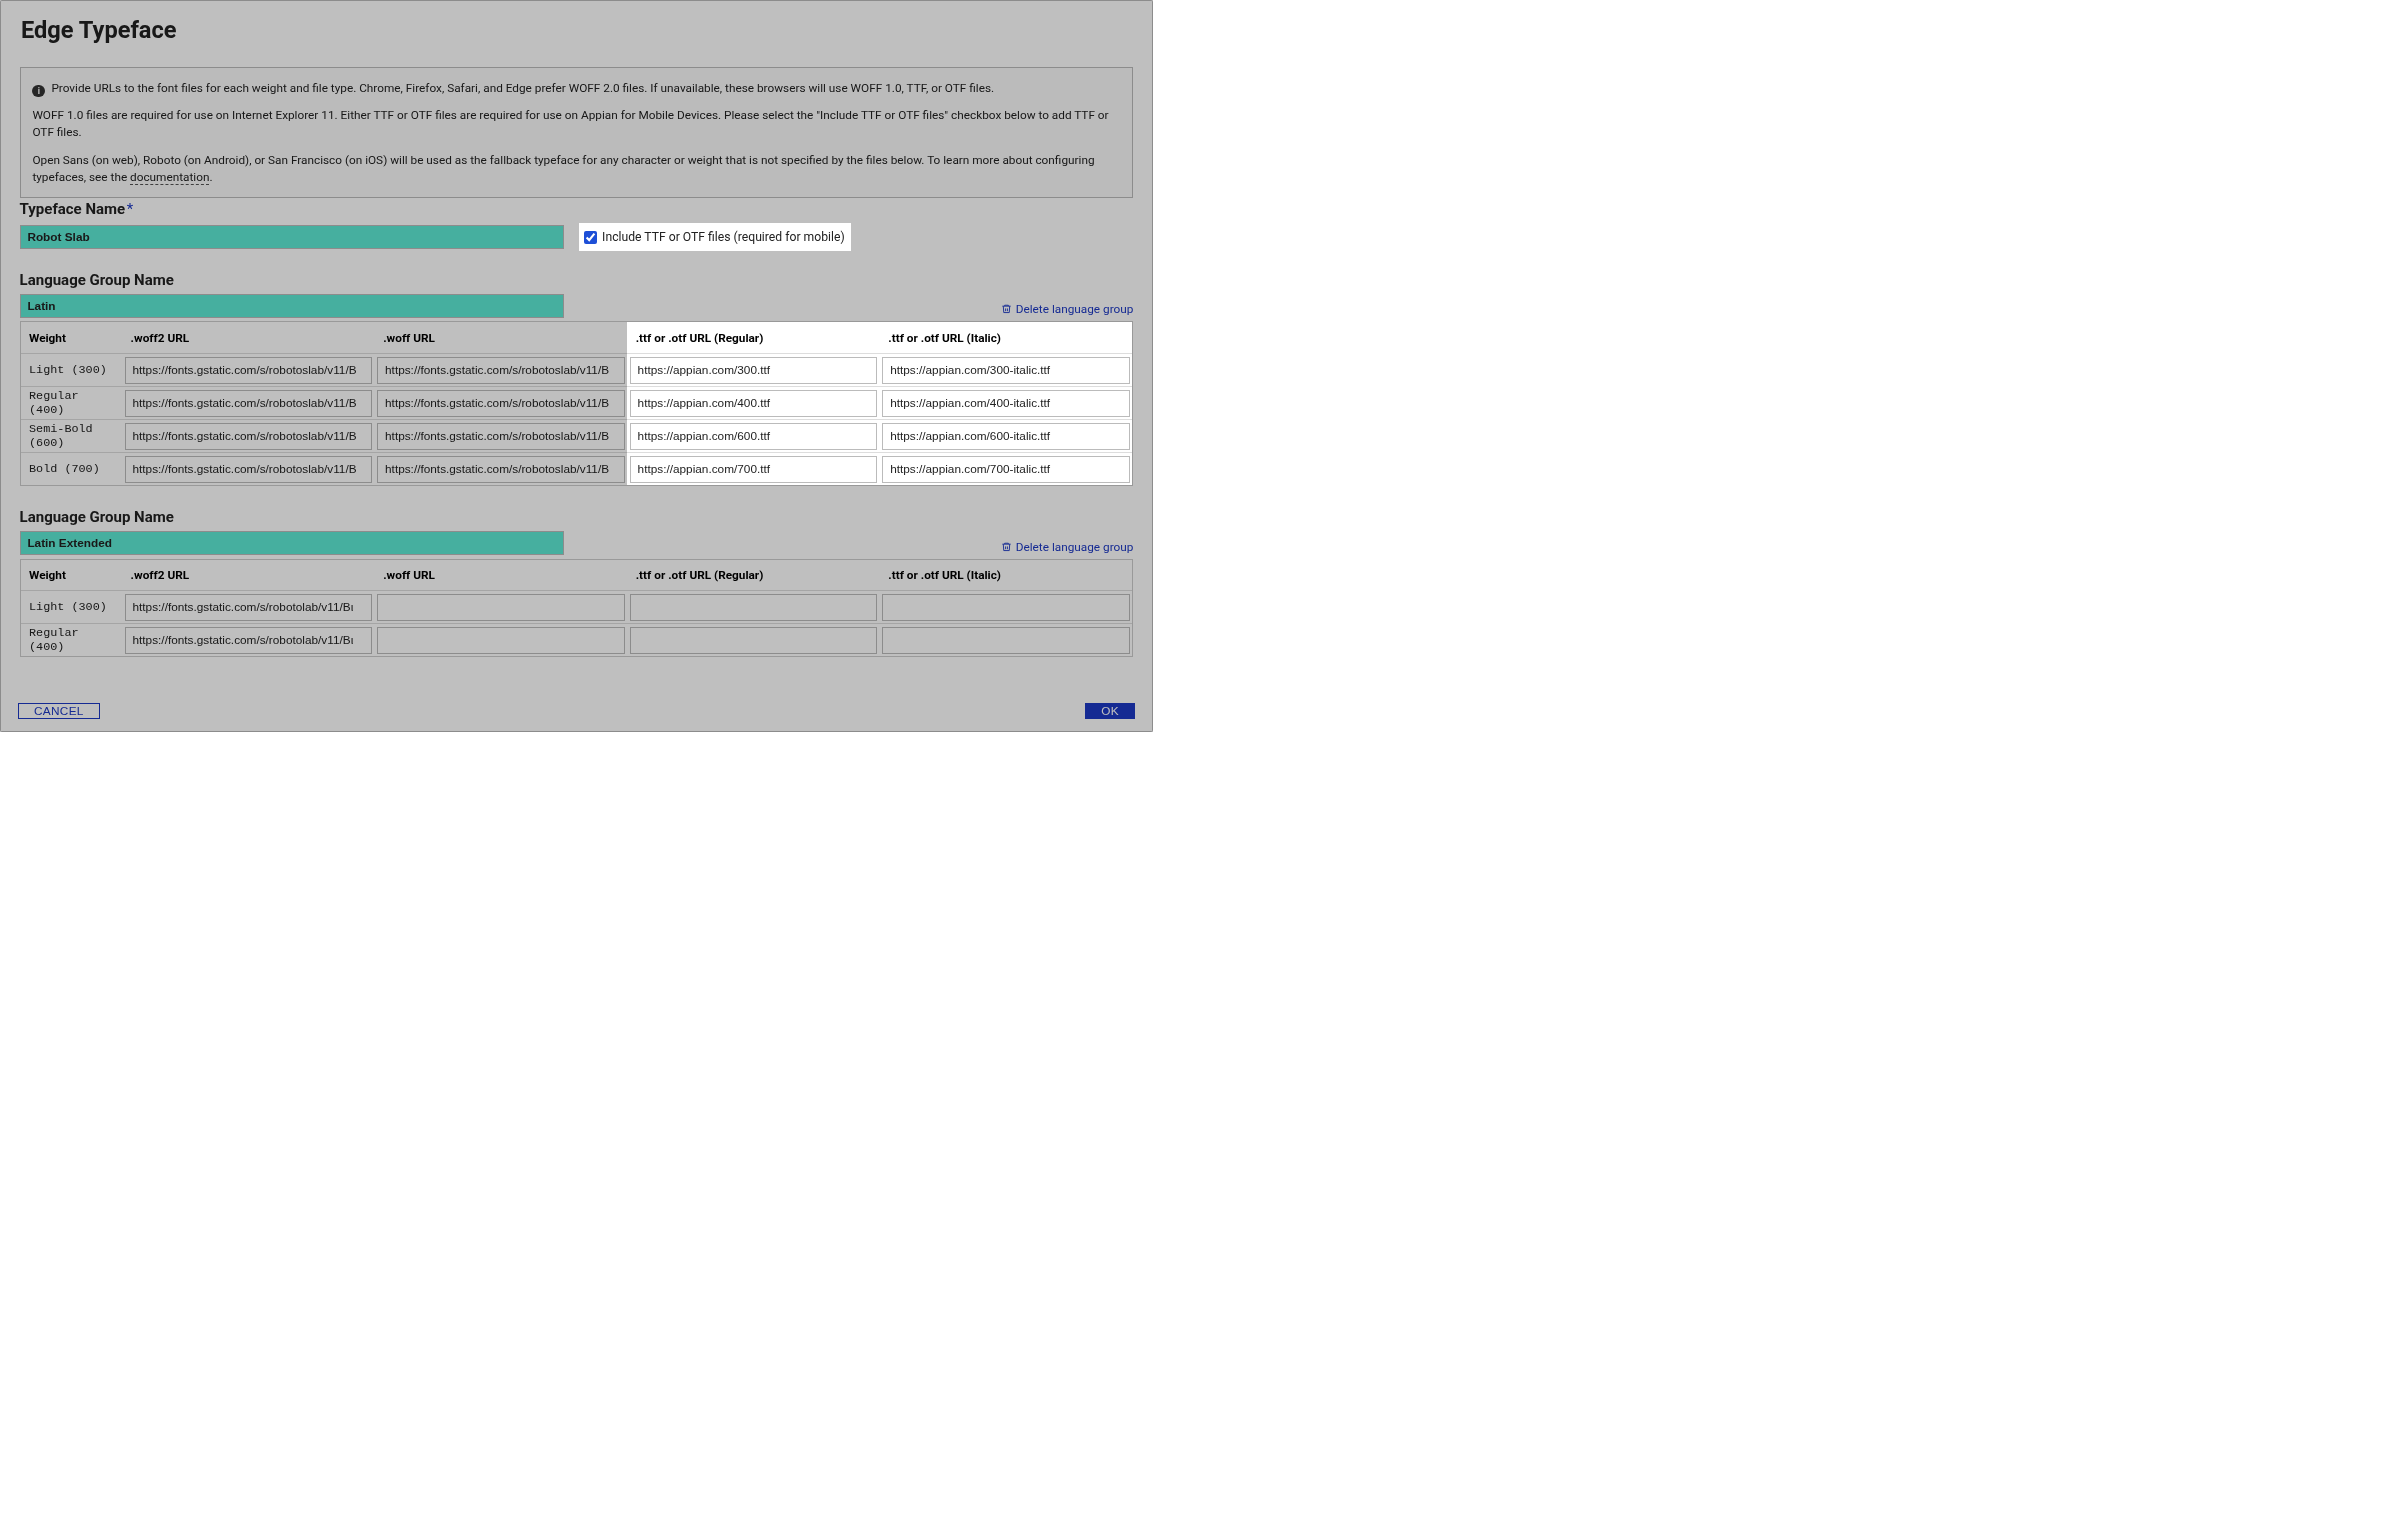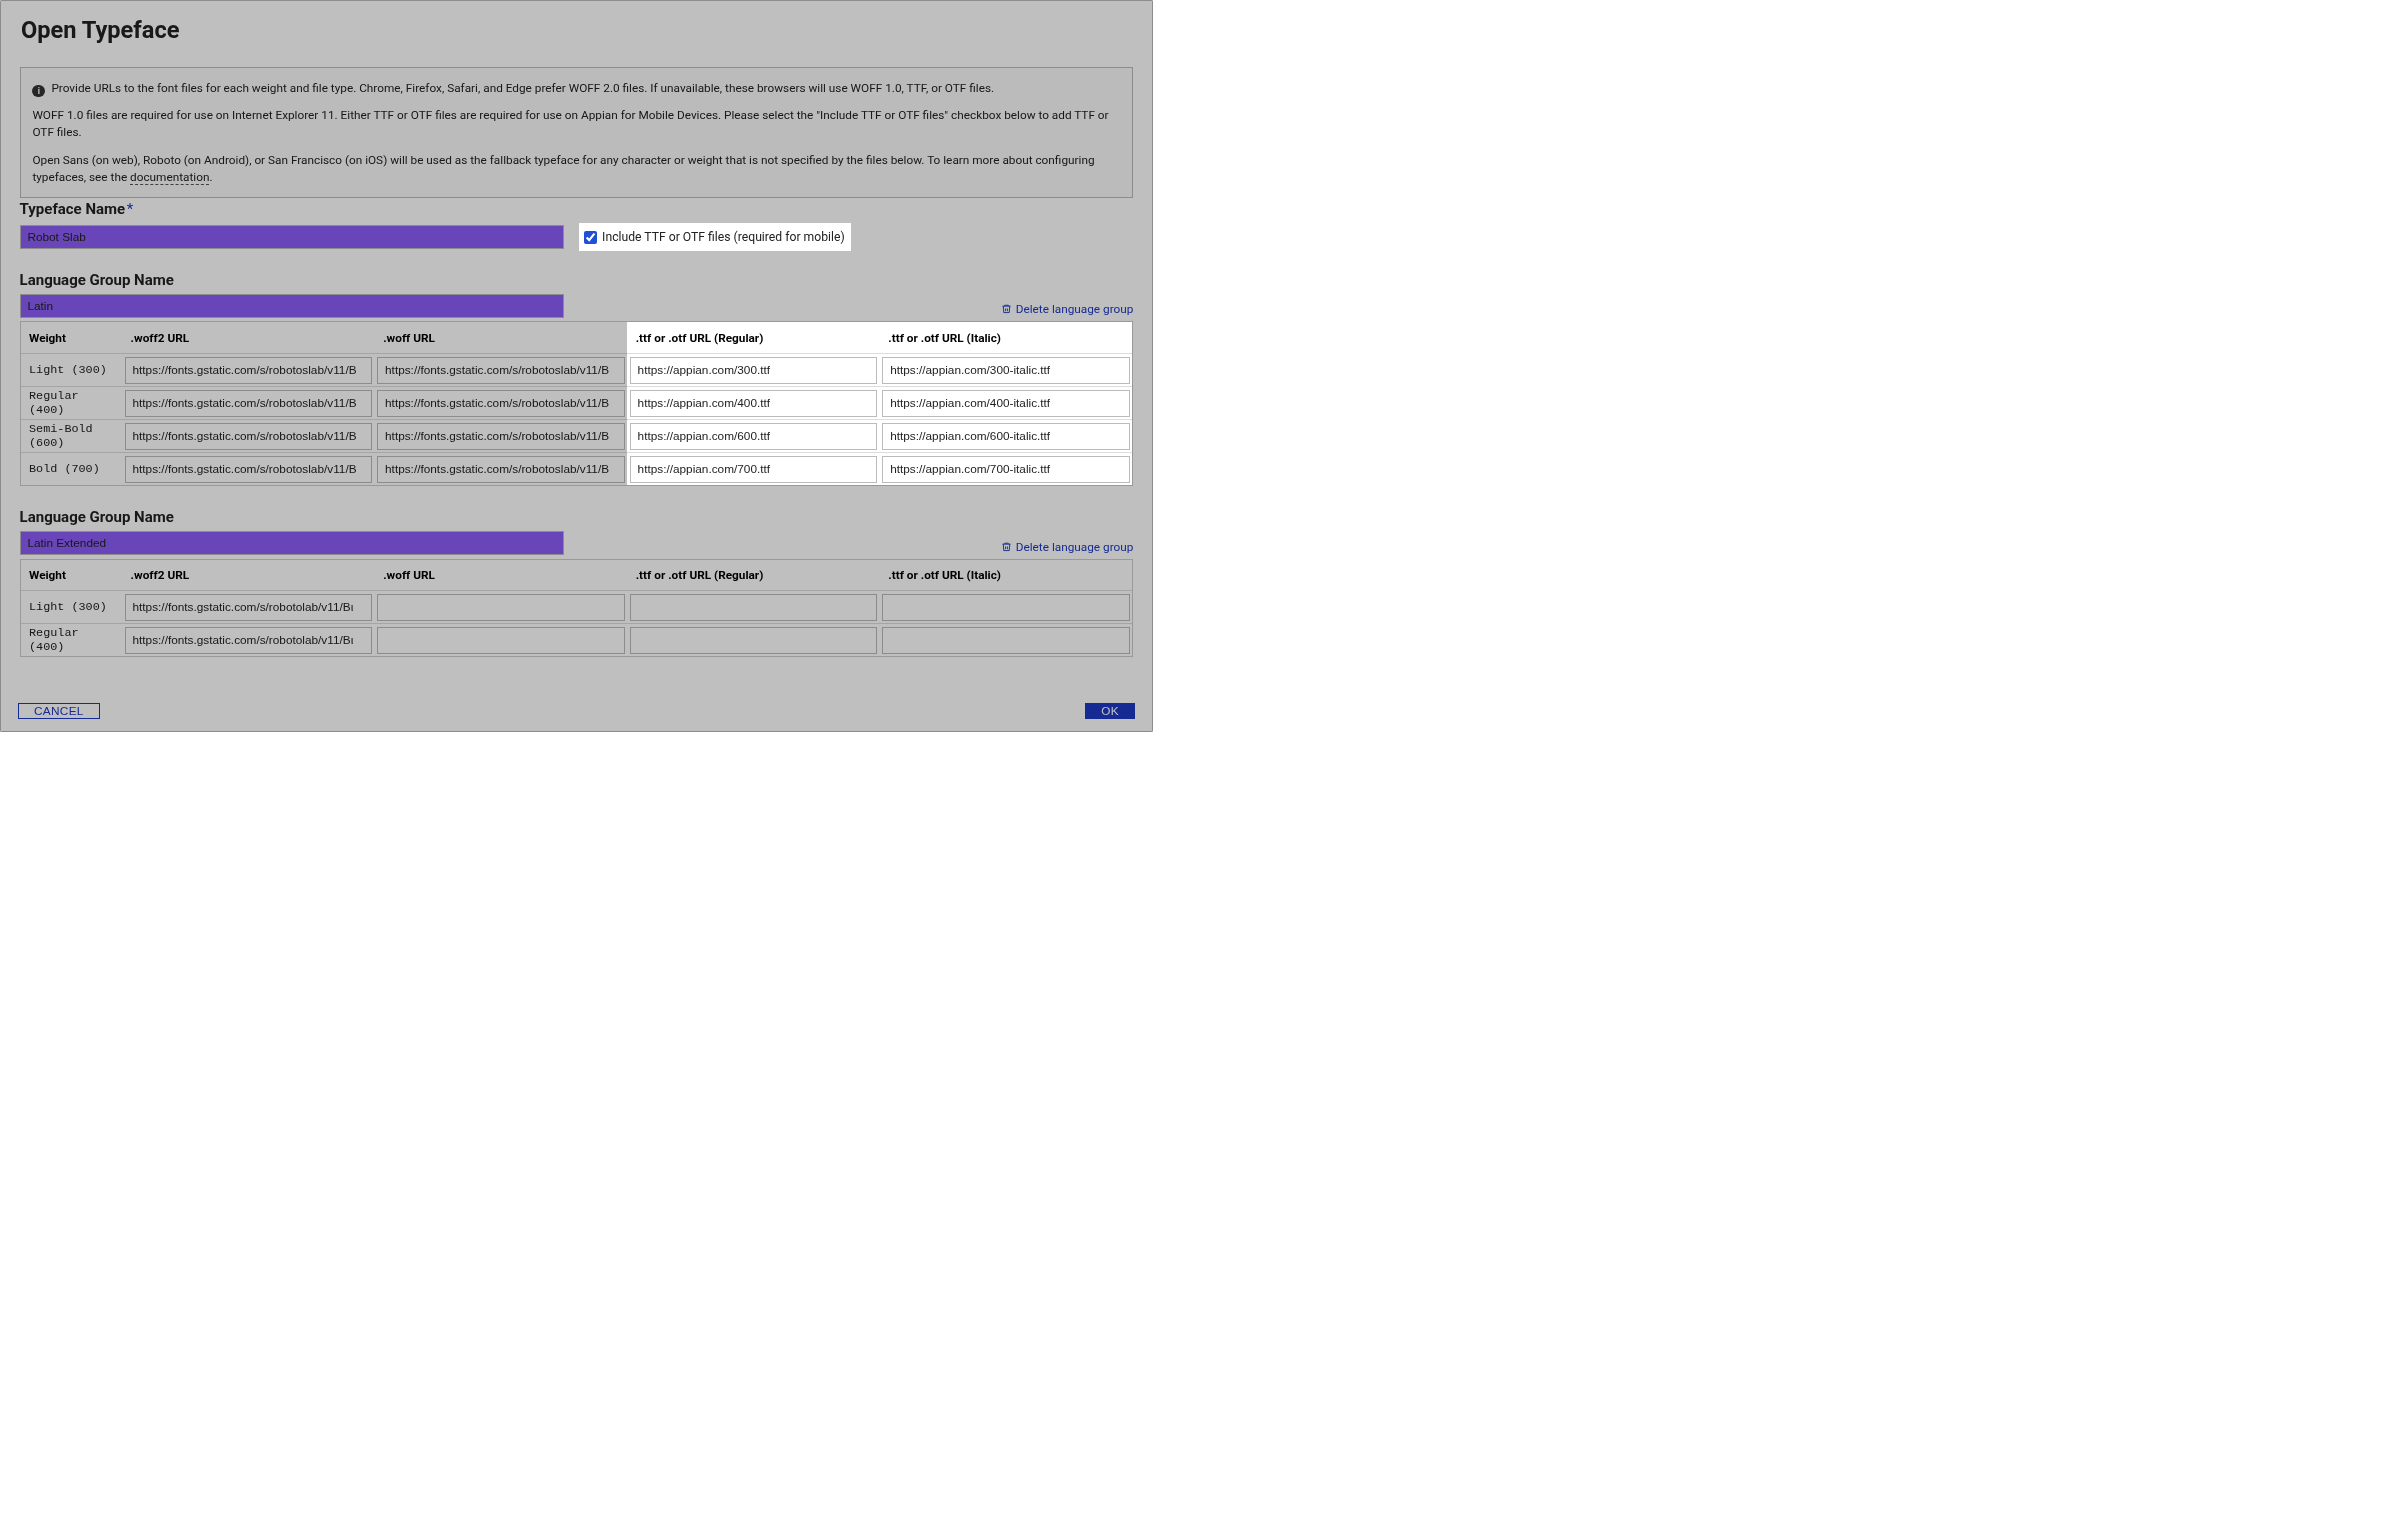--- a/index.html
+++ b/index.html
@@ -78,22 +78,23 @@
       color: #222;
       margin-bottom: 5px;
     }
     .req-star { color: #1d39c4; font-weight: 400; margin-left: 1.7px; }
     .text-input {
       width: 544px;
       height: 24px;
       border: 0.8px solid #bbb;
       padding: 0 6.8px;
       font-size: 11.8px;
-      background: #8b5cf6;
-      color: #222;
+      background: #5eead4;
+      color: #222;
+      font-weight: bold;
     }
 
     .name-row {
       display: flex;
       align-items: center;
       gap: 15px;
       margin-bottom: 20px;
     }
     .checkbox-block {
       display: flex;
@@ -206,21 +207,21 @@
       border: 0.8px solid #1d39c4;
       color: #fff;
       min-width: 41px;
     }
   </style>
 </head>
 <body>
 
 <div class="dialog">
 
-  <h1 class="dialog-title">Open Typeface</h1>
+  <h1 class="dialog-title">Edge Typeface</h1>
 
   <div class="body-scroll">
 
     <div class="info-box">
       <p>
         <span class="info-icon">i</span>
         <span>Provide URLs to the font files for each weight and file type. Chrome, Firefox, Safari, and Edge prefer WOFF 2.0 files. If unavailable, these browsers will use WOFF 1.0, TTF, or OTF files.</span>
       </p>
       <p>WOFF 1.0 files are required for use on Internet Explorer 11. Either TTF or OTF files are required for use on Appian for Mobile Devices. Please select the "Include TTF or OTF files" checkbox below to add TTF or OTF files.</p>
       <p>

